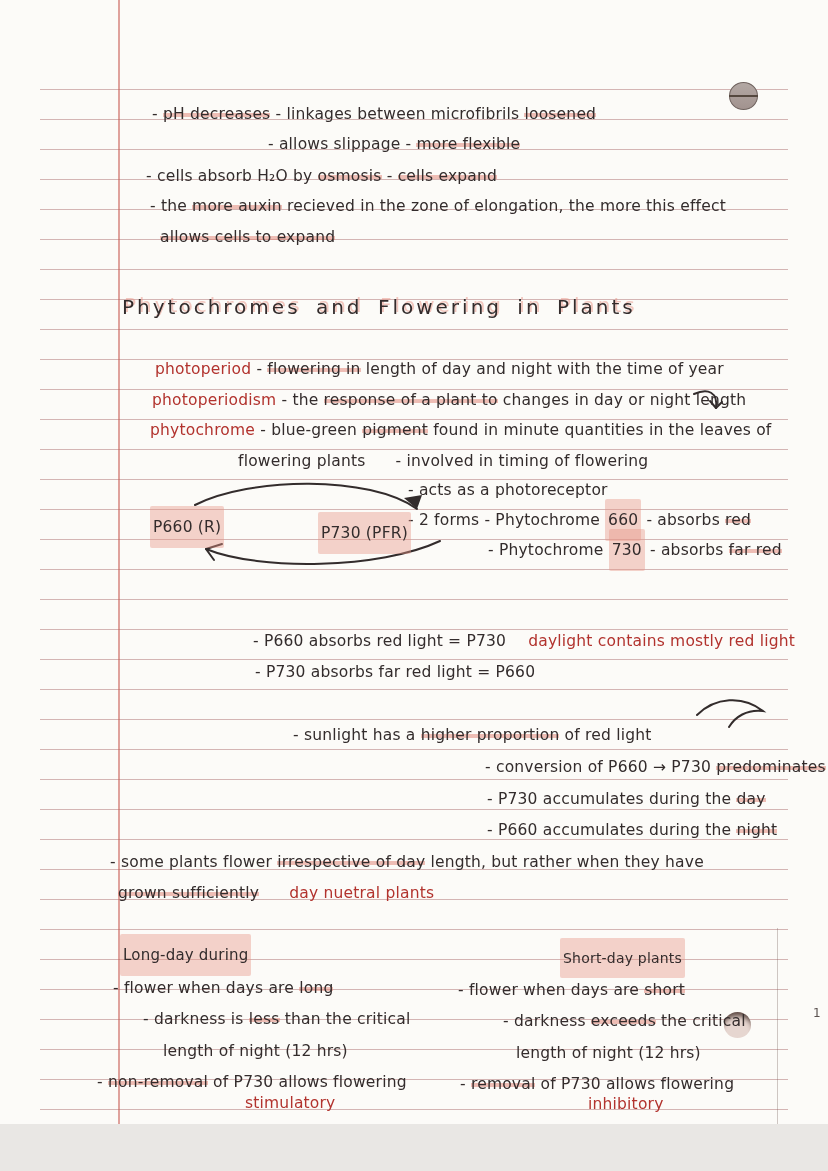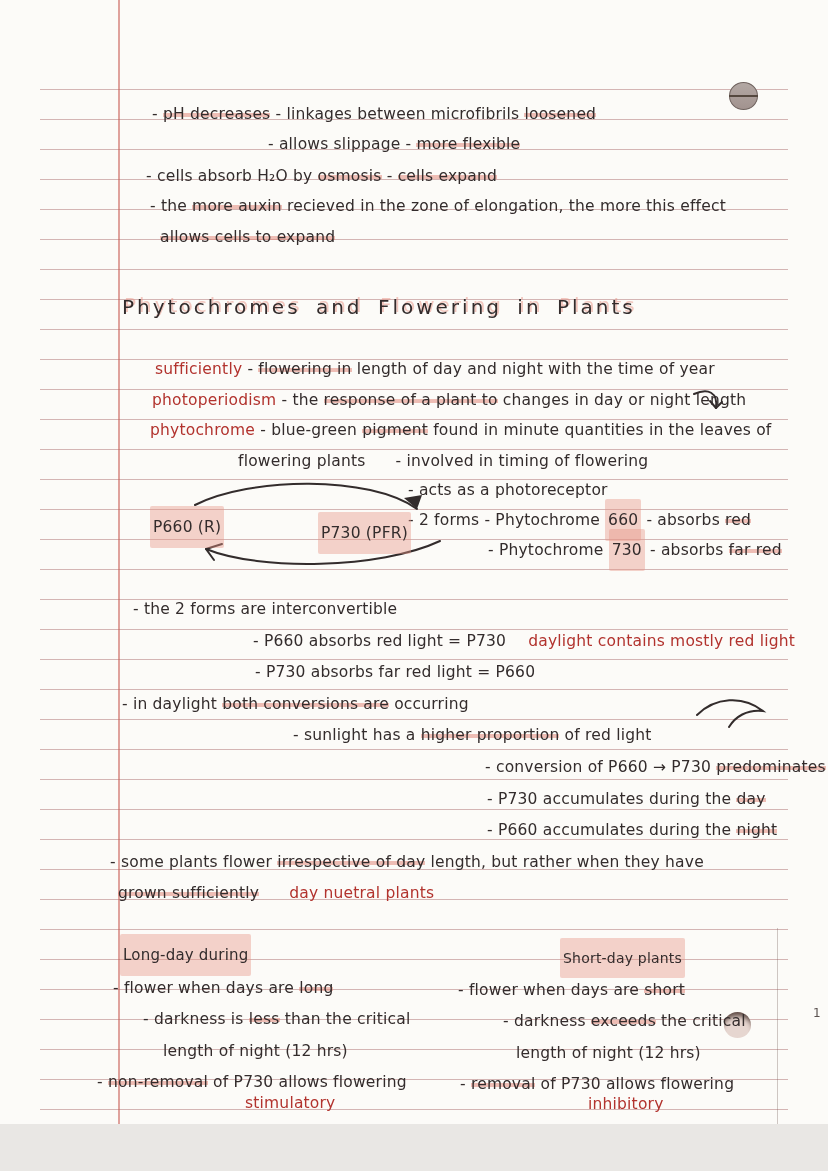--- a/index.html
+++ b/index.html
@@ -71,21 +71,21 @@
   <div class="hole2"></div>
 
   <div class="ln" style="left:152px;top:103px"><span>- </span><span class="hl">pH decreases</span><span> - linkages between microfibrils </span><span class="hl">loosened</span></div>
   <div class="ln" style="left:268px;top:133px"><span>- allows slippage - </span><span class="hl">more flexible</span></div>
   <div class="ln" style="left:146px;top:165px"><span>- cells absorb H₂O by </span><span class="hl">osmosis</span><span> - </span><span class="hl">cells expand</span></div>
   <div class="ln" style="left:150px;top:195px"><span>- the </span><span class="hl">more auxin</span><span> recieved in the zone of elongation, the more this effect</span></div>
   <div class="ln" style="left:160px;top:226px"><span class="hl">allows cells to expand</span></div>
 
   <div class="ln title" style="left:122px;top:296px">Phytochromes and Flowering in Plants</div>
 
-  <div class="ln" style="left:155px;top:358px"><span class="red">sufficiently</span><span> - </span><span class="hl">flowering in</span><span> length of day and night with the time of year</span></div>
+  <div class="ln" style="left:155px;top:358px"><span class="red">photoperiod</span><span> - </span><span class="hl">flowering in</span><span> length of day and night with the time of year</span></div>
   <div class="ln" style="left:152px;top:389px"><span class="red">photoperiodism</span><span> - the </span><span class="hl">response of a plant to</span><span> changes in day or night length</span></div>
   <div class="ln" style="left:150px;top:419px"><span class="red">phytochrome</span><span> - blue-green </span><span class="hl">pigment</span><span> found in minute quantities in the leaves of</span></div>
   <div class="ln" style="left:238px;top:450px"><span>flowering plants</span><span class="gap30">- involved in timing of flowering</span></div>
   <div class="ln" style="left:408px;top:479px">- acts as a photoreceptor</div>
   <div class="ln" style="left:408px;top:509px"><span>- 2 forms - Phytochrome </span><span class="hlf">660</span><span> - absorbs </span><span class="hl">red</span></div>
   <div class="ln" style="left:488px;top:539px"><span>- Phytochrome </span><span class="hlf">730</span><span> - absorbs </span><span class="hl">far red</span></div>
 
   <svg width="330" height="90" style="left:140px;top:483px" viewBox="0 0 330 90">
     <path class="stroke" d="M 55 22 C 110 -6 230 -8 277 26"></path>
     <path d="M 277 26 L 264 15 L 282 12 Z" fill="#332c2c"></path>
@@ -93,24 +93,22 @@
     <path class="stroke" d="M 66 66 L 82 61 M 66 66 L 74 77" stroke-width="2"></path>
   </svg>
   <div class="ln" style="left:150px;top:516px"><span class="hlf">P660 (R)</span></div>
   <div class="ln" style="left:318px;top:522px"><span class="hlf">P730 (PFR)</span></div>
 
   <svg width="32" height="30" style="left:692px;top:386px" viewBox="0 0 32 30">
     <path class="stroke" d="M 2 8 C 16 2 26 6 24 22"></path>
     <path class="stroke" d="M 24 22 L 18 15 M 24 22 L 30 16"></path>
   </svg>
 
-  <div class="ln" style="left:133px;top:598px">- the 2 forms are interconvertible</div>
   <div class="ln" style="left:253px;top:630px"><span>- P660 absorbs red light = P730</span><span class="red gap22">daylight contains mostly red light</span></div>
   <div class="ln" style="left:255px;top:661px">- P730 absorbs far red light = P660</div>
-  <div class="ln" style="left:122px;top:693px"><span>- in daylight </span><span class="hl">both conversions are</span><span> occurring</span></div>
   <div class="ln" style="left:293px;top:724px"><span>- sunlight has a </span><span class="hl">higher proportion</span><span> of red light</span></div>
   <div class="ln" style="left:485px;top:756px"><span>- conversion of P660 → P730 </span><span class="hl">predominates</span></div>
   <div class="ln" style="left:487px;top:788px"><span>- P730 accumulates during the </span><span class="hl">day</span></div>
   <div class="ln" style="left:487px;top:819px"><span>- P660 accumulates during the </span><span class="hl">night</span></div>
 
   <svg width="75" height="40" style="left:695px;top:693px" viewBox="0 0 75 40">
     <path class="stroke" d="M 2 22 C 20 4 48 2 68 18 C 52 16 40 24 34 34" stroke-width="2.5"></path>
   </svg>
 
   <div class="ln" style="left:110px;top:851px"><span>- some plants flower </span><span class="hl">irrespective of day</span><span> length, but rather when they have</span></div>

